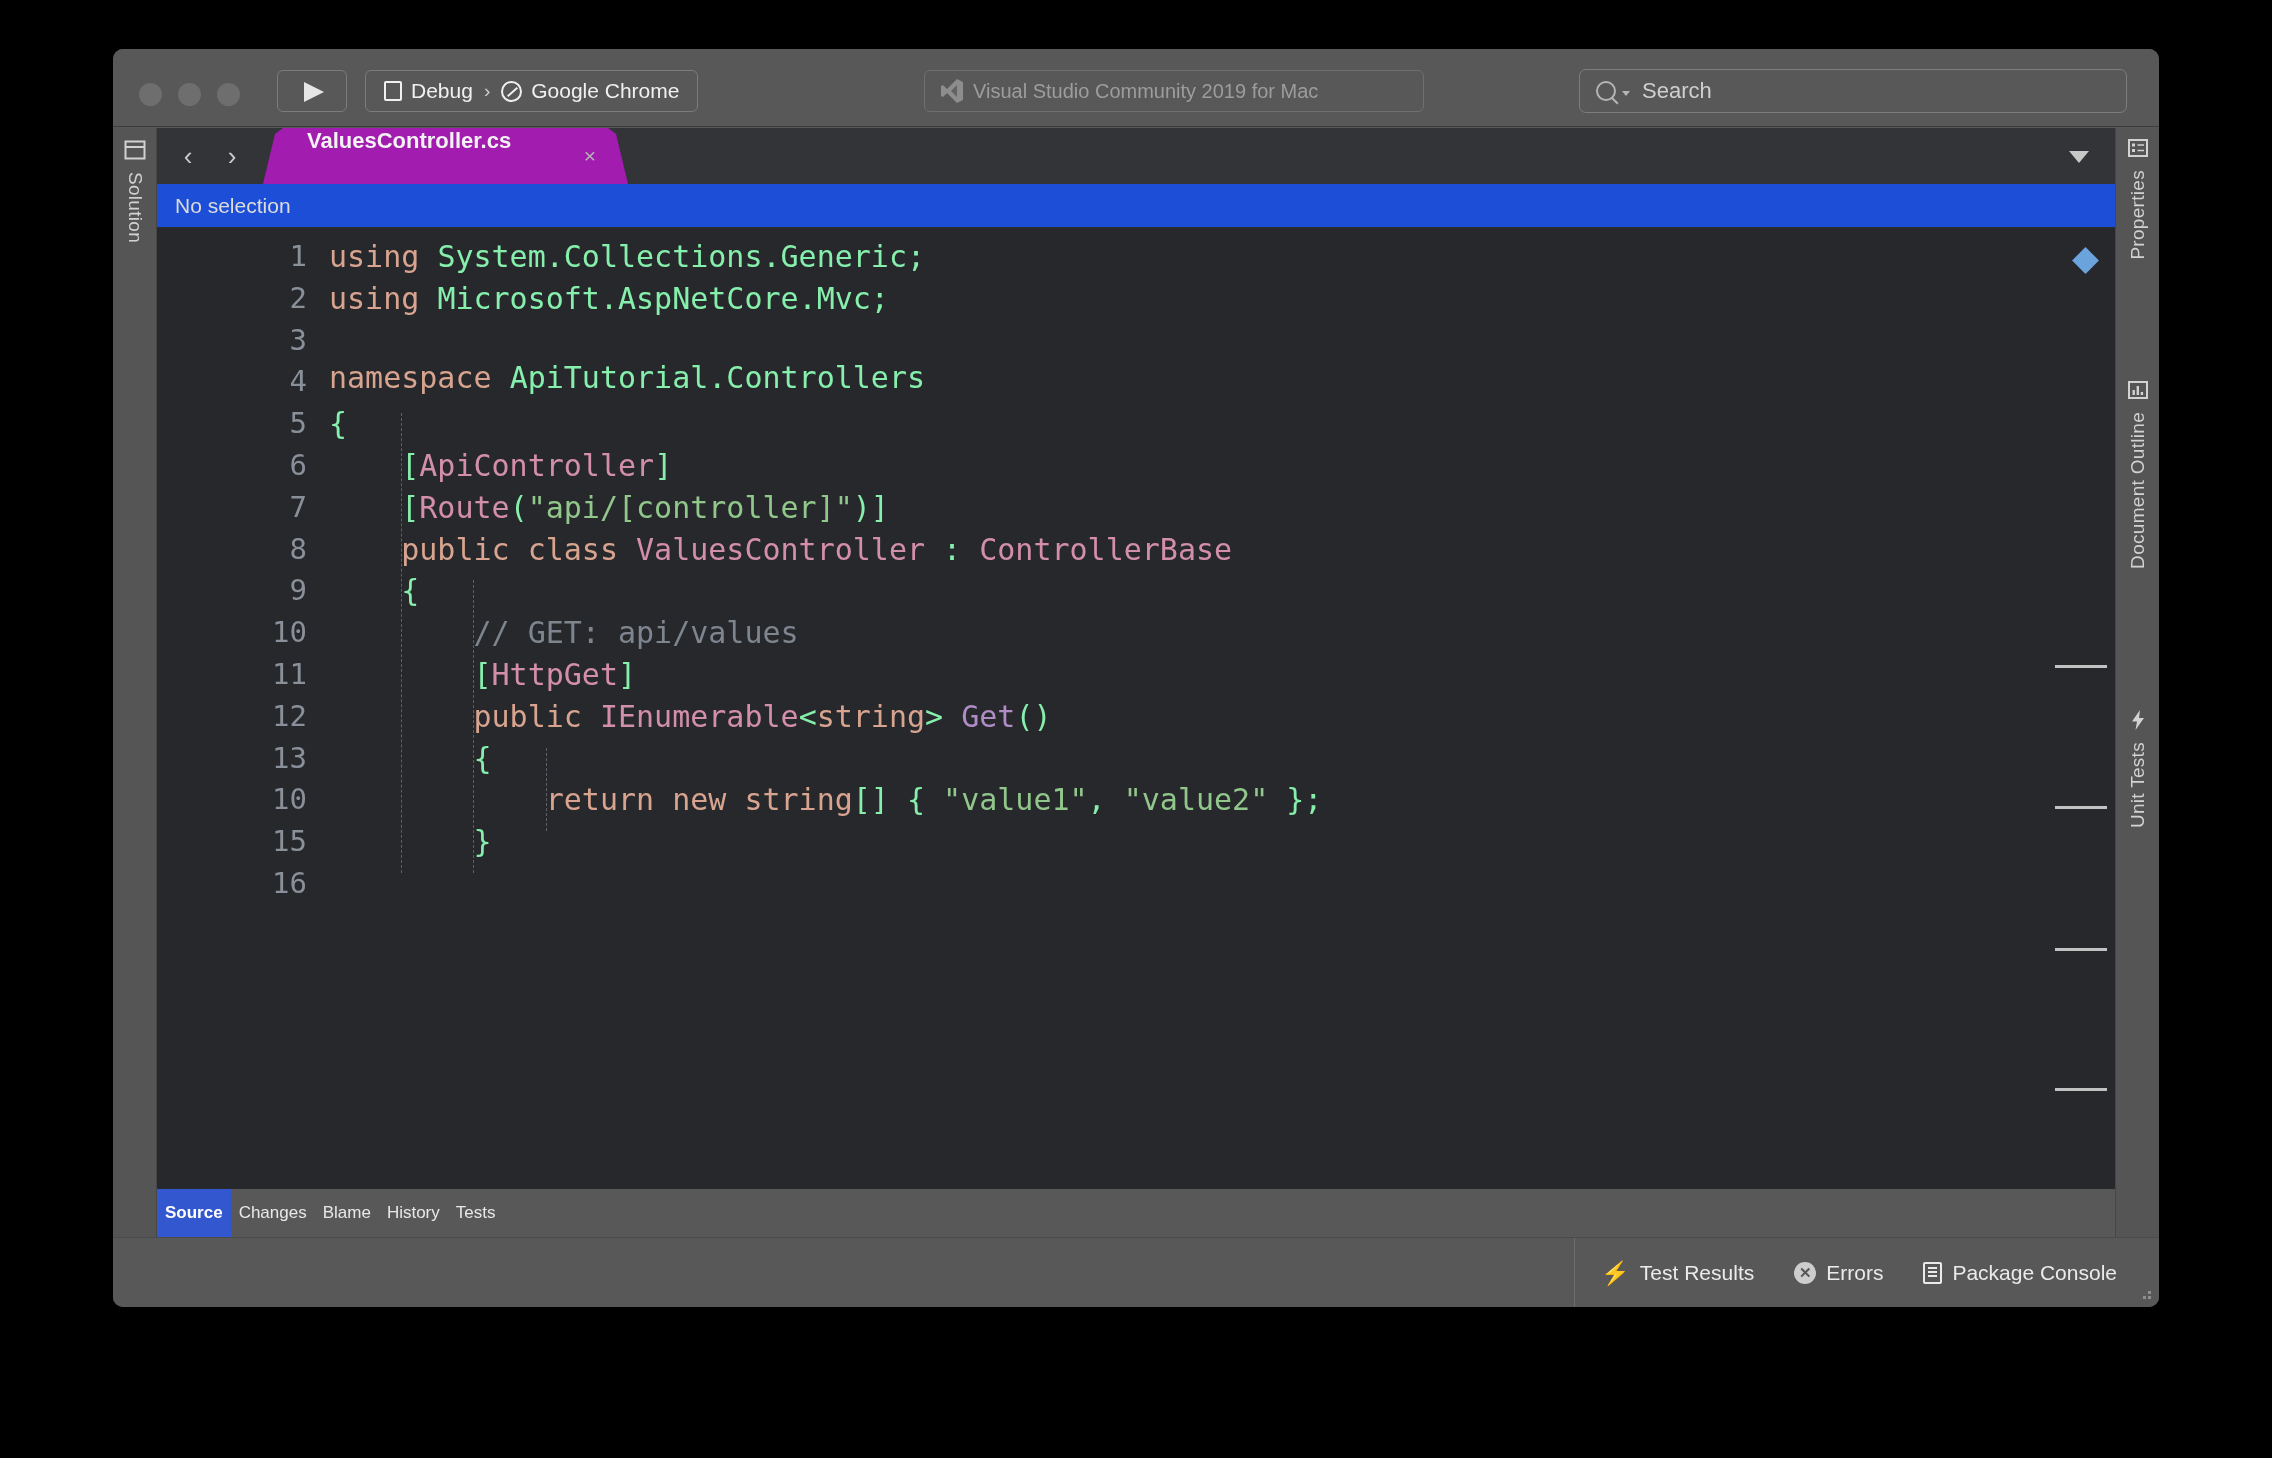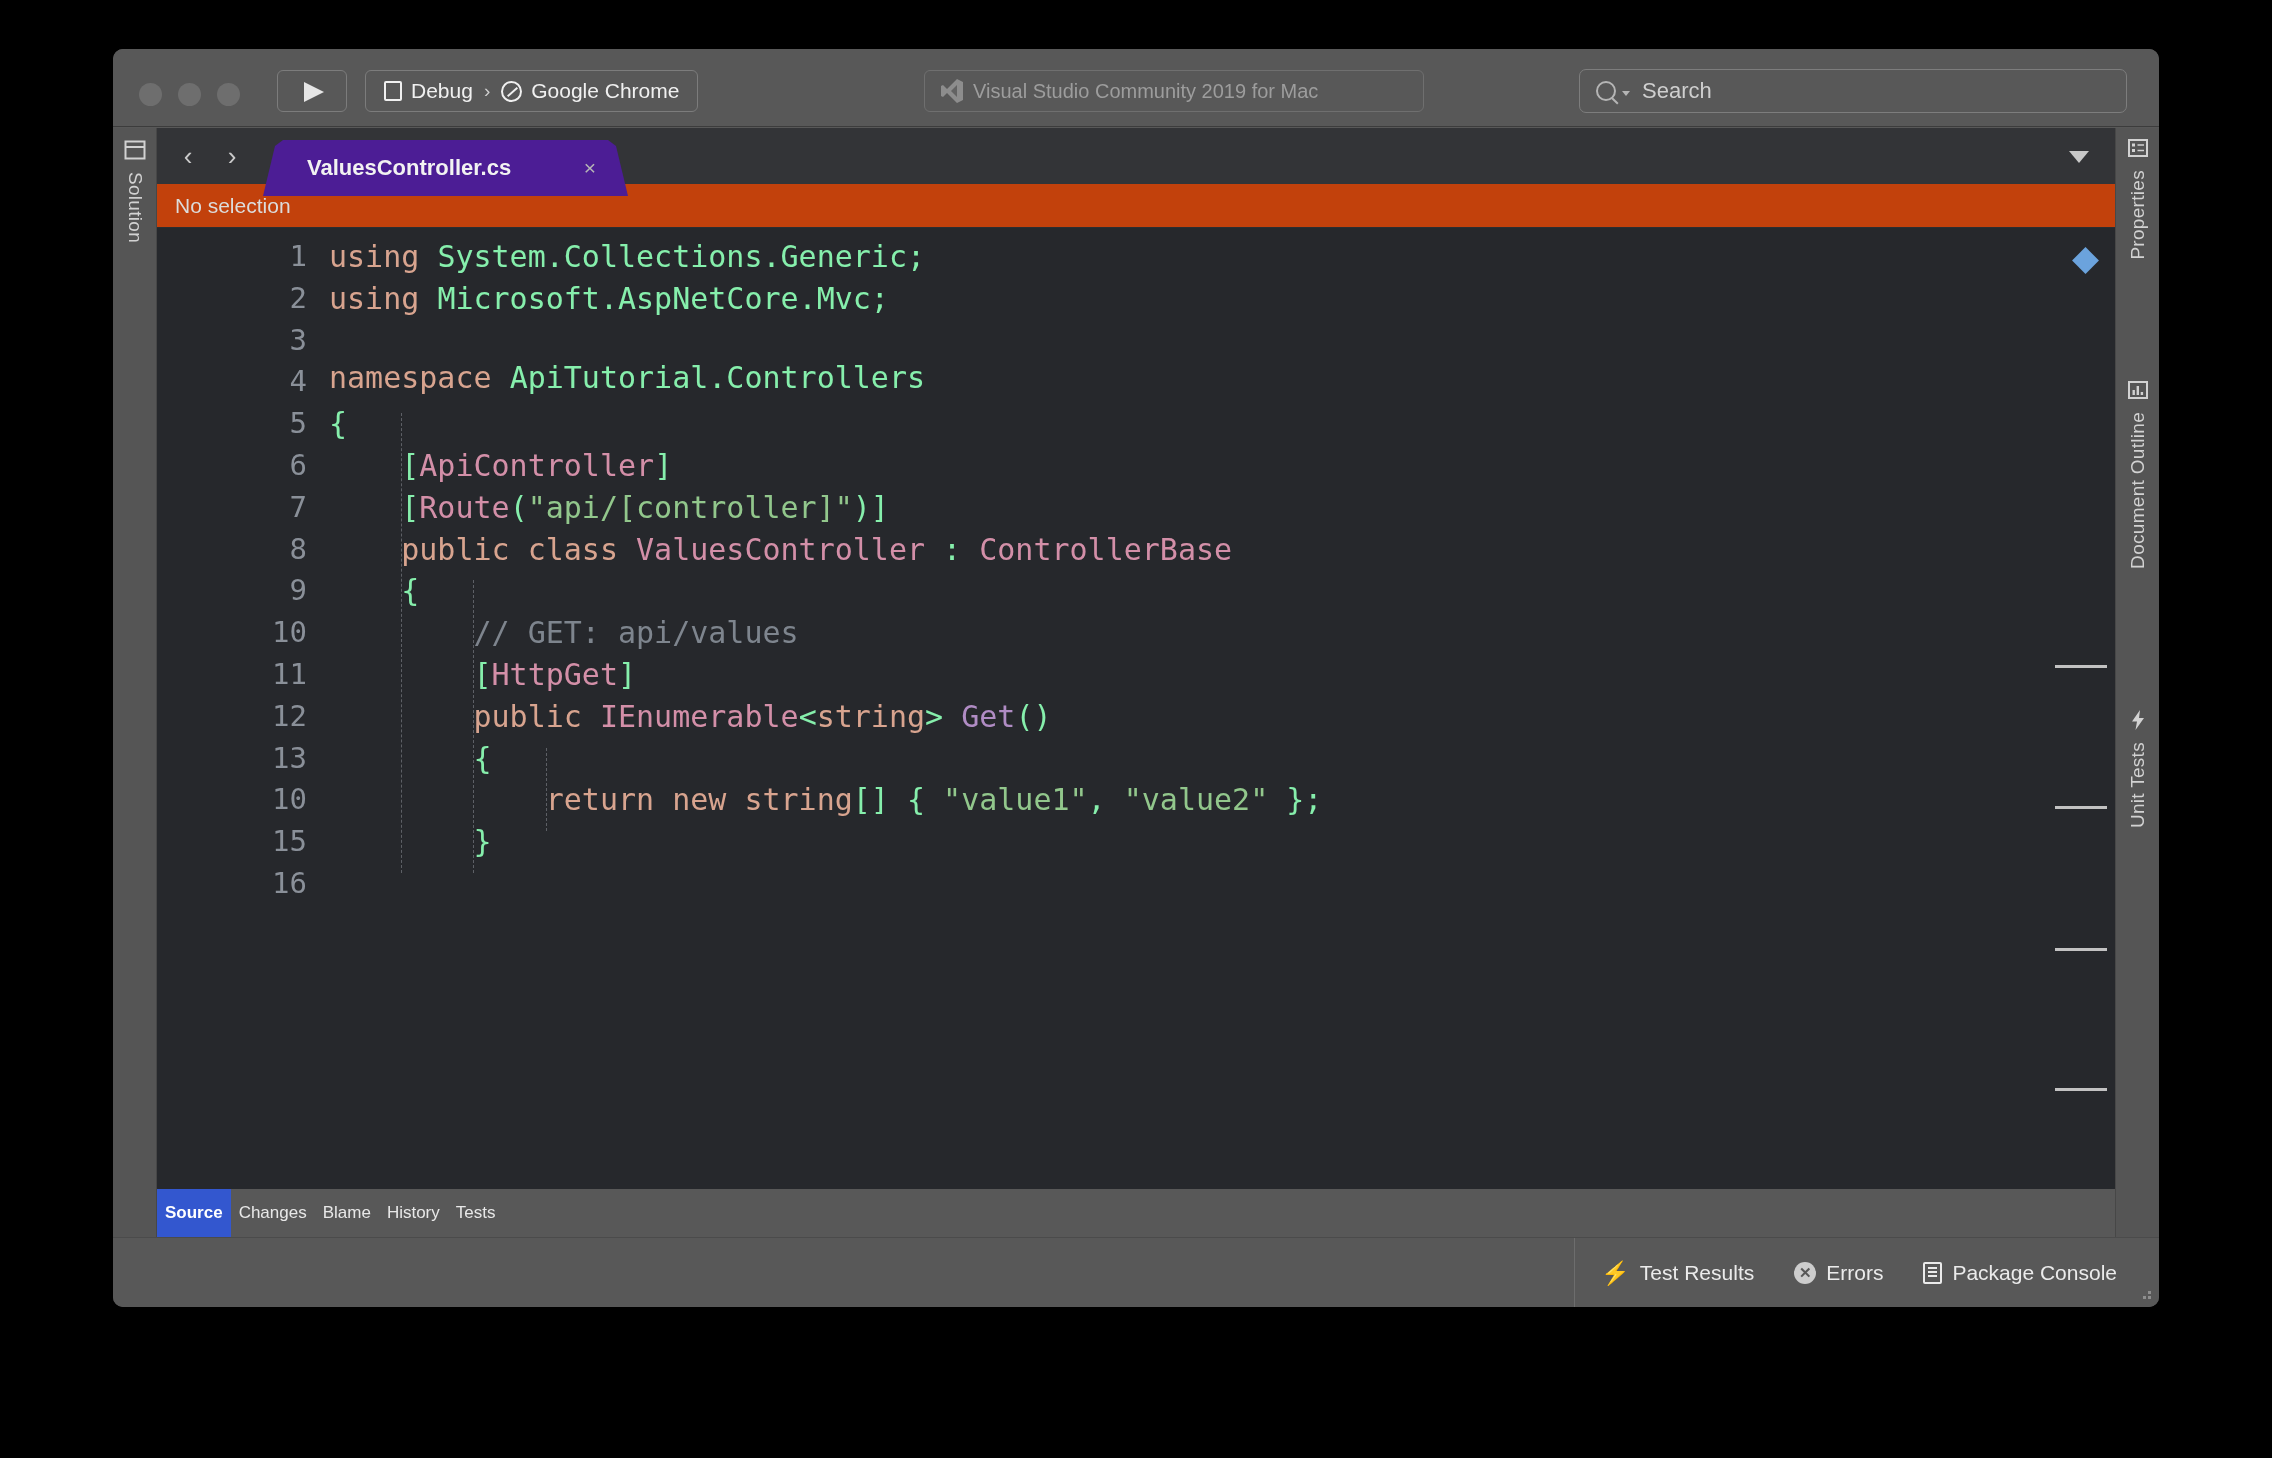--- a/index.html
+++ b/index.html
@@ -168,44 +168,44 @@
   .navarrow {
     position: absolute; top: 14px;
     width: 26px; height: 28px;
     color: #cacaca; font-size: 26px;
     text-align: center; line-height: 28px;
   }
   #nav-back { left: 18px; }
   #nav-fwd  { left: 62px; }
 
   #filetab {
-    position: absolute; left: 106px; top: 12px;
+    position: absolute; left: 106px; top: 0;
     height: 56px; width: 365px;
-    background: #4c1d95;
-    display: flex; align-items: center;
+    background: #a21caf;
+    display: flex; 
     clip-path: polygon(0 100%, 12px 6px, 20px 0, 345px 0, 353px 6px, 365px 100%);
   }
   #filetab .tablabel {
     color: #f2f2f2; font-size: 22px; font-weight: bold;
     margin-left: 44px;
   }
   #tab-close {
     position: absolute; right: 32px; top: 17px;
     color: #b6b6b6; font-size: 21px; line-height: 21px;
   }
   #tabs-dropdown {
     position: absolute; right: 26px; top: 23px;
     width: 0; height: 0;
     border-left: 10px solid transparent;
     border-right: 10px solid transparent;
     border-top: 12px solid #c8c8c8;
   }
 
   #breadcrumb-bar {
-    height: 44px; background: #c2410c;
+    height: 44px; background: #1d4ed8;
     display: flex; align-items: center;
     padding-left: 18px; flex: none;
     border-bottom: 1px solid #2c2d30;
   }
   #breadcrumb-bar span { color: #dcdcdc; font-size: 21px; }
 
   
   #editor {
     flex: 1; position: relative;
     background: #26282c;

